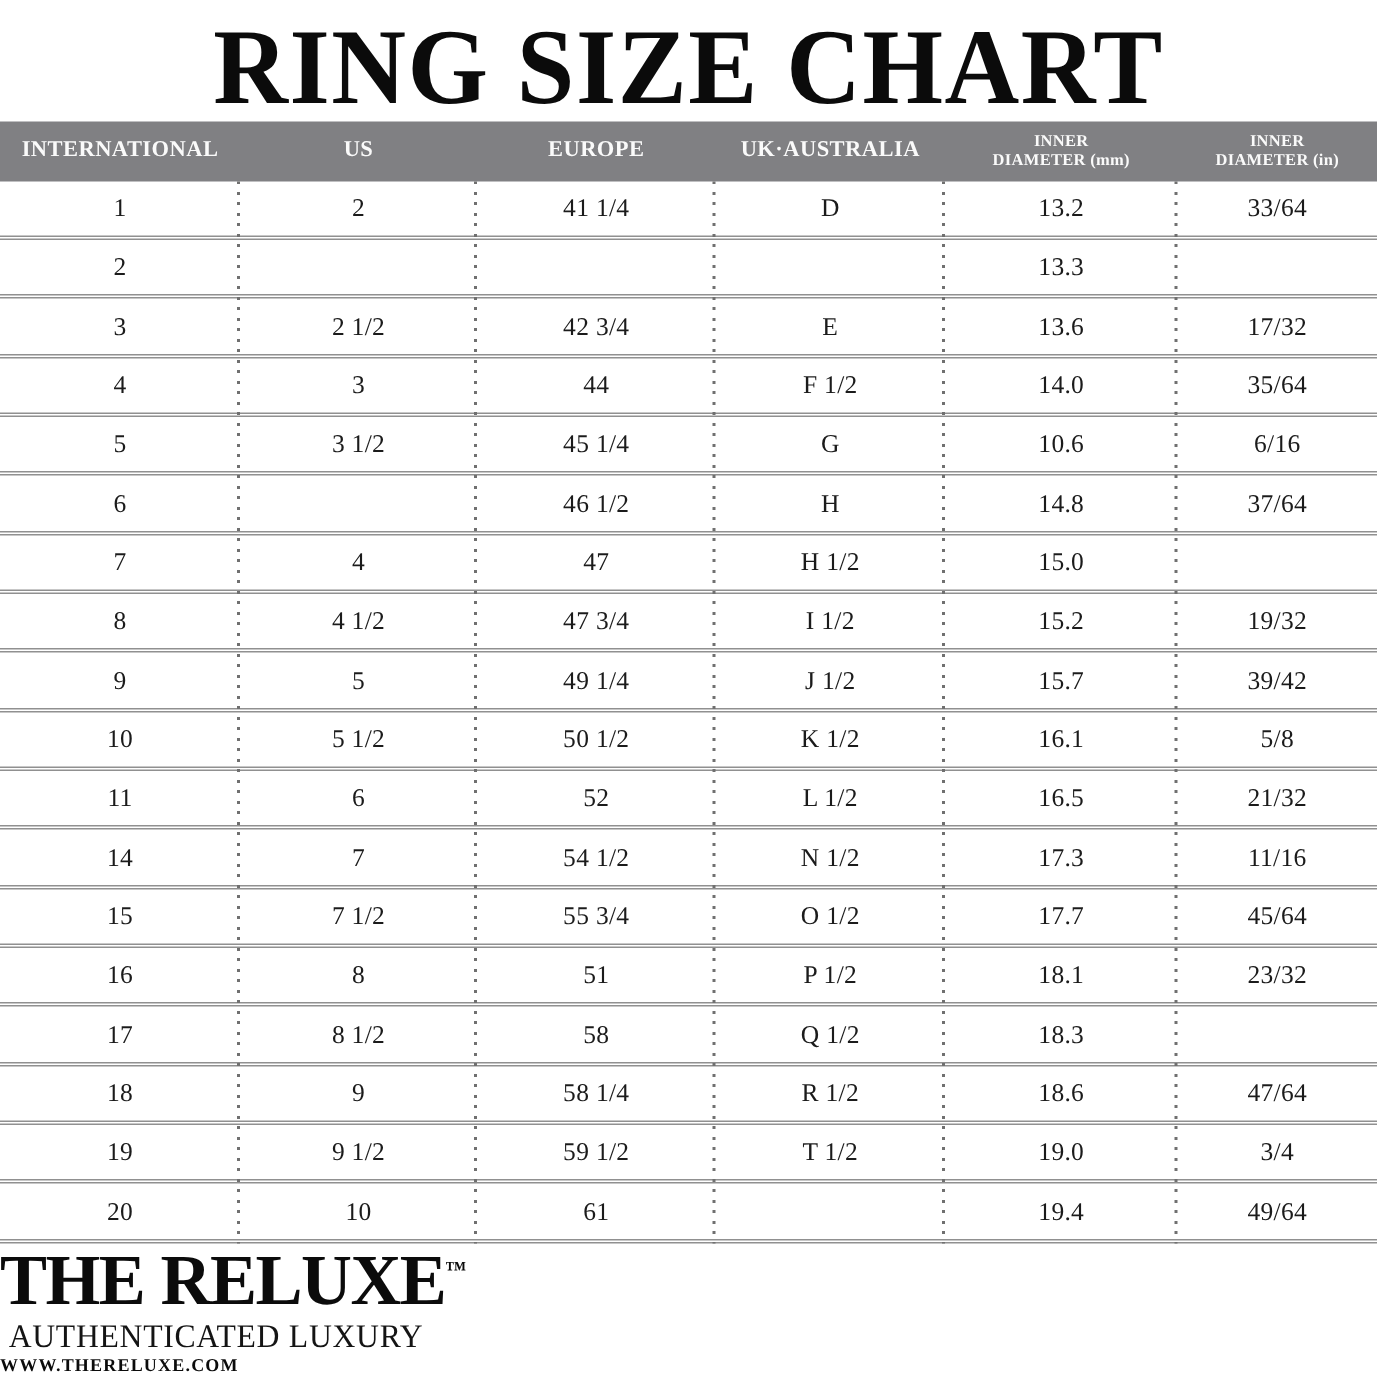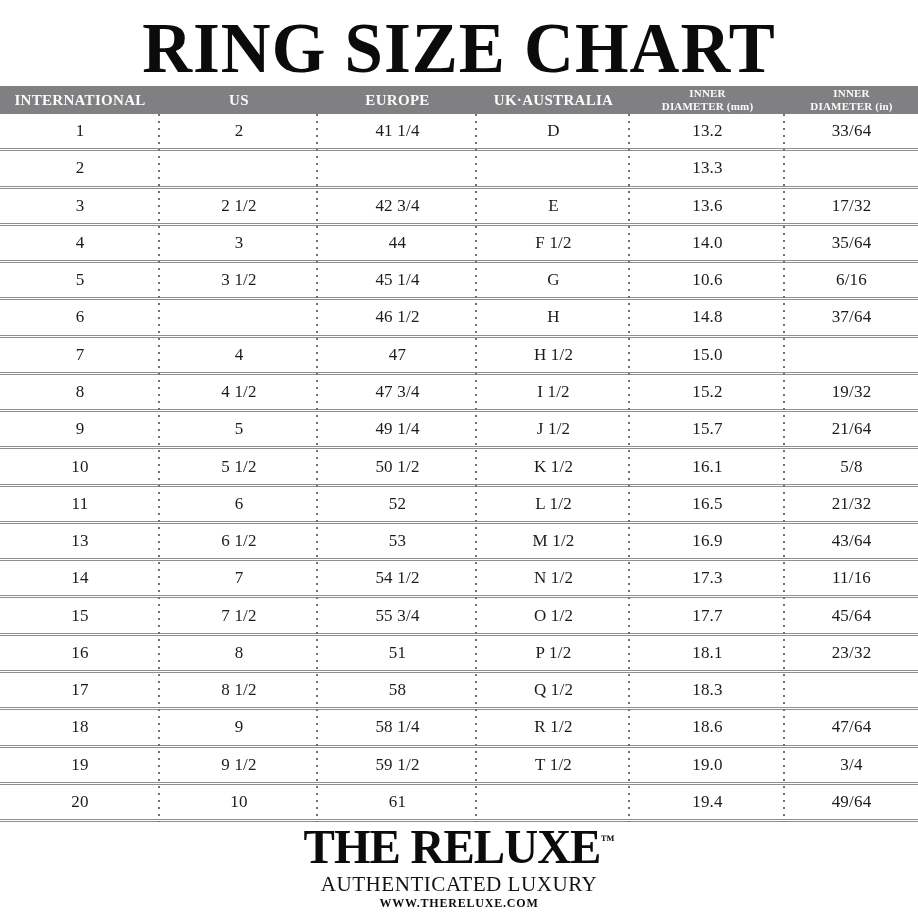--- a/index.html
+++ b/index.html
@@ -19,21 +19,21 @@
     height:86px;
     display:flex;align-items:center;justify-content:center;
     font-size:69px;line-height:1;font-weight:bold;letter-spacing:1px;
     color:#0b0b0b;padding-top:6px;
     transform:scaleY(1.04);transform-origin:center top;
   }
 
   
   .table{width:918px;}
   .thead{
-    height:28px;background:var(--header-bg);
+    height:40px;background:var(--header-bg);
     display:grid;grid-template-columns:160px 158px 159px 153px 155px 133px;
     align-items:center;
   }
   .hcell{
     color:var(--header-text);font-weight:bold;font-size:15px;
     text-align:center;letter-spacing:0.3px;
   }
   .hcell.small{font-size:11px;line-height:1.2;white-space:pre-line;letter-spacing:0.2px;}
 
   .tbody{position:relative;height:708px;display:flex;flex-direction:column;}
@@ -45,21 +45,21 @@
     text-align:center;font-size:17px;color:var(--cell-text);
     letter-spacing:0.2px;
   }
 
   .dots{
     position:absolute;top:0;bottom:0;width:2px;z-index:2;
     background-image:repeating-linear-gradient(to bottom,var(--dot-line) 0 2px,transparent 2px 7px);
   }
 
   
-  .footer{flex:1;display:flex;flex-direction:column;align-items:center;justify-content:flex-start;padding-top:2px;}
+  .footer{flex:1;display:flex;flex-direction:column;align-items:flex-start;justify-content:flex-start;padding-top:2px;}
   .brand{
     font-size:47px;line-height:1;font-weight:bold;letter-spacing:-1px;color:#0b0b0b;
     transform:scaleY(1.02);
   }
   .brand sup{font-size:14px;font-weight:bold;vertical-align:18px;letter-spacing:0;}
   .tagline{
     font-size:22px;line-height:1.1;color:#141414;letter-spacing:0.5px;margin-top:1px;
     transform:scaleX(0.96);
   }
   .website{
@@ -148,45 +148,37 @@
           <div class="cell">I 1/2</div>
           <div class="cell">15.2</div>
           <div class="cell">19/32</div>
         </div>
         <div class="row">
           <div class="cell">9</div>
           <div class="cell">5</div>
           <div class="cell">49 1/4</div>
           <div class="cell">J 1/2</div>
           <div class="cell">15.7</div>
-          <div class="cell">21/64</div>
+          <div class="cell">39/42</div>
         </div>
         <div class="row">
           <div class="cell">10</div>
           <div class="cell">5 1/2</div>
           <div class="cell">50 1/2</div>
           <div class="cell">K 1/2</div>
           <div class="cell">16.1</div>
           <div class="cell">5/8</div>
         </div>
         <div class="row">
           <div class="cell">11</div>
           <div class="cell">6</div>
           <div class="cell">52</div>
           <div class="cell">L 1/2</div>
           <div class="cell">16.5</div>
           <div class="cell">21/32</div>
-        </div>
-        <div class="row">
-          <div class="cell">13</div>
-          <div class="cell">6 1/2</div>
-          <div class="cell">53</div>
-          <div class="cell">M 1/2</div>
-          <div class="cell">16.9</div>
-          <div class="cell">43/64</div>
         </div>
         <div class="row">
           <div class="cell">14</div>
           <div class="cell">7</div>
           <div class="cell">54 1/2</div>
           <div class="cell">N 1/2</div>
           <div class="cell">17.3</div>
           <div class="cell">11/16</div>
         </div>
         <div class="row">

